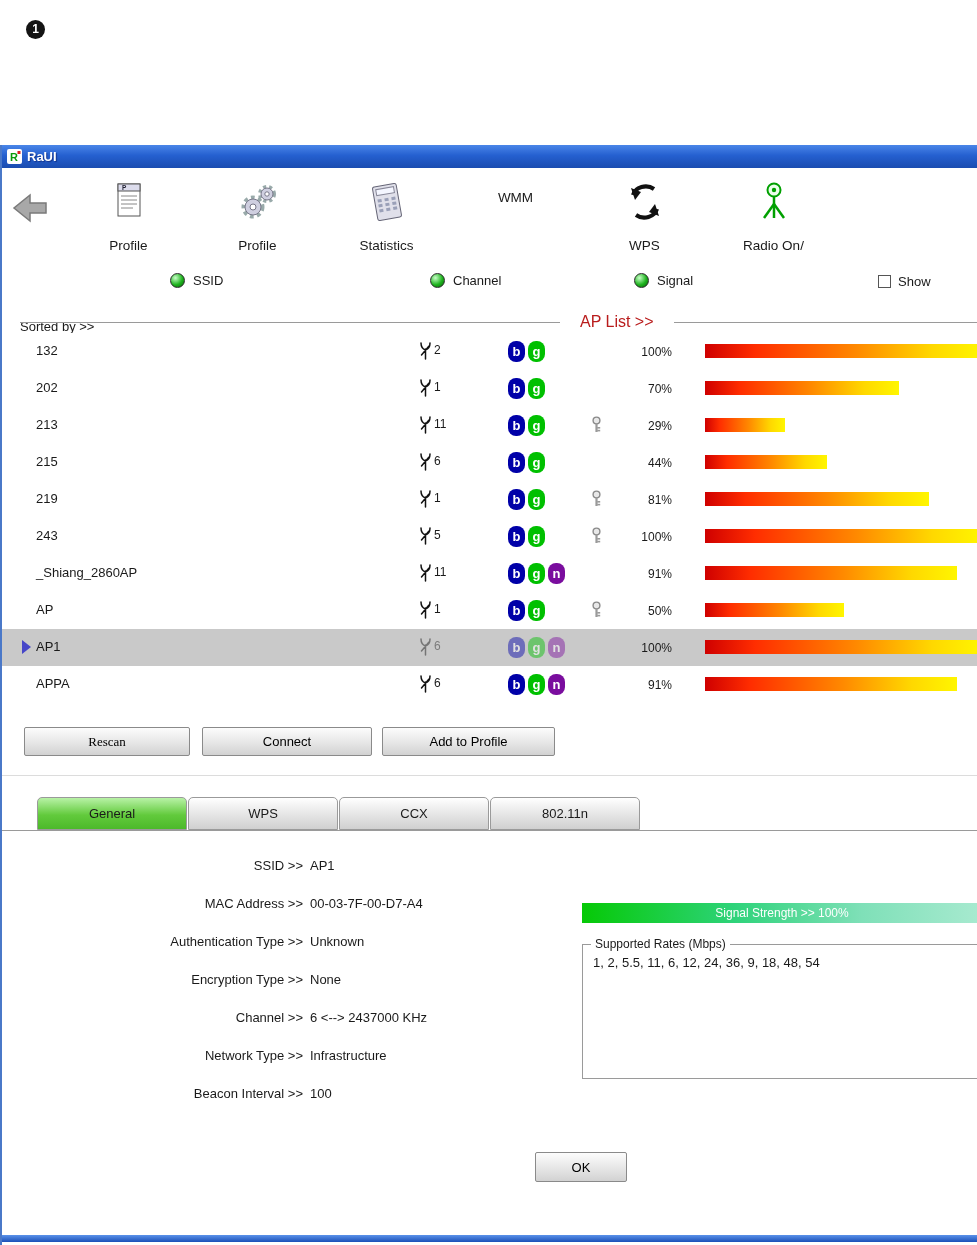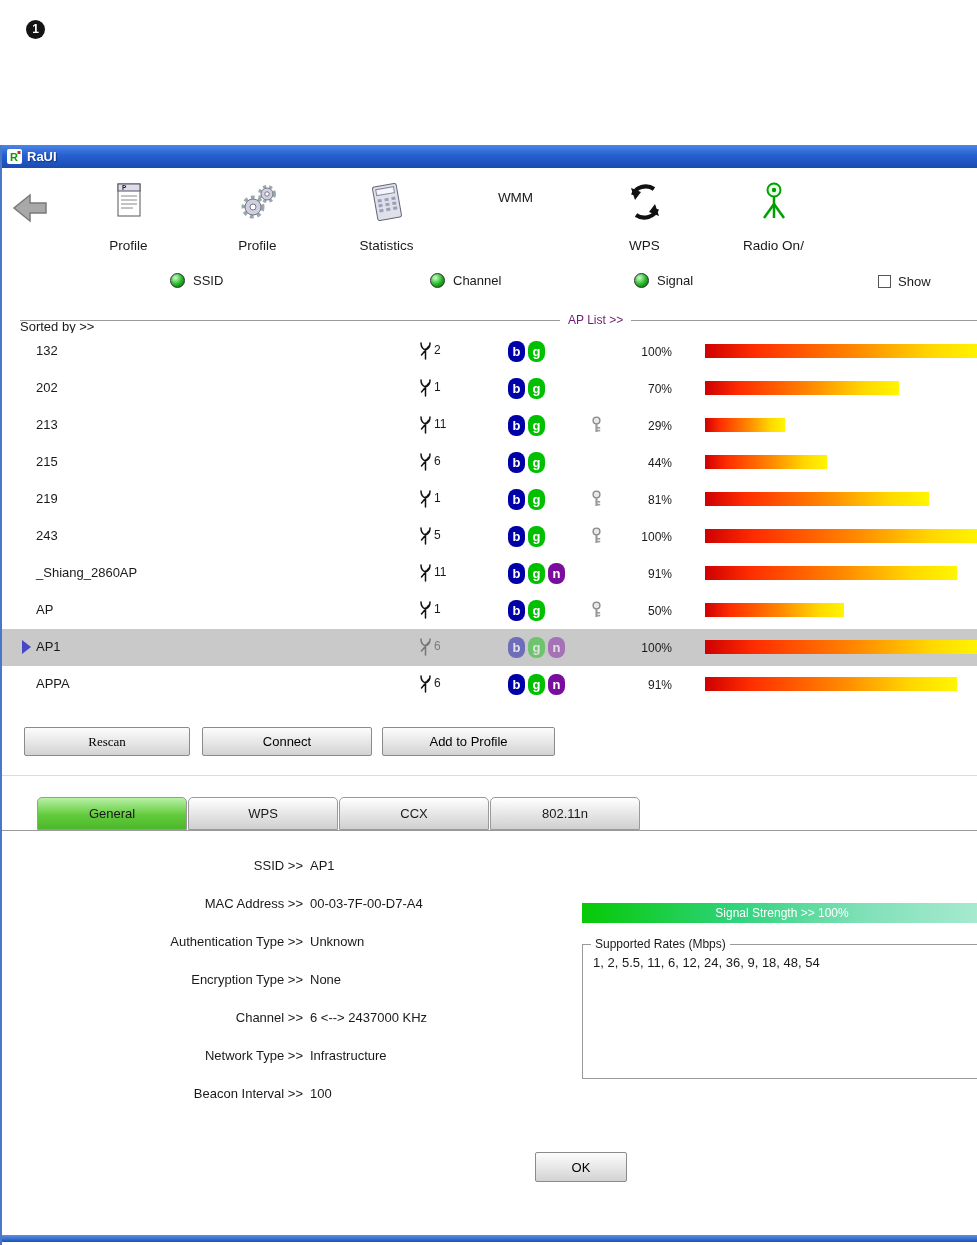--- a/index.html
+++ b/index.html
@@ -35,21 +35,21 @@
   .led { width:15px; height:15px; border-radius:50%;
     background:radial-gradient(circle at 34% 30%, #c8ffc8, #1fb41f 55%, #056105); border:1px solid #2a2a2a; }
   .sortlabel { font-size:13px; }
   .showchk { position:absolute; left:876px; top:6px; display:flex; align-items:center; gap:7px; cursor:pointer; }
   .chk { width:13px; height:13px; background:#fff; border:1px solid #555; }
   .showlbl { font-size:13px; }
 
   .aplist-header { position:absolute; top:168px; left:18px; width:962px; display:flex; align-items:center; }
   .hl1 { width:540px; border-top:1px solid #9a9a9a; }
   .hl2 { flex:1; border-top:1px solid #9a9a9a; }
-  .aplabel { font-size:12px; margin:0 8px; color:#701a75; }
+  .aplabel { font-size:16px; margin:0 20px; color:#b91c1c; }
 
   #ap-rows { position:absolute; top:188px; left:0; width:100%; }
   .aprow { position:relative; height:37px; background:#fff; cursor:pointer; }
   .aprow.selrow { background:#c9c9c9; }
   .rowarrow { position:absolute; left:20px; top:11px; width:0; height:0;
     border-left:9px solid #4646c8; border-top:7px solid transparent; border-bottom:7px solid transparent; }
   .ssid { position:absolute; left:34px; top:10px; font-size:13px; }
   .chan { position:absolute; left:416px; top:8px; display:flex; align-items:flex-start; }
   .channum { font-size:12px; margin-left:1px; margin-top:2px; }
   .badges { position:absolute; left:506px; top:8px; display:flex; gap:3px; }

